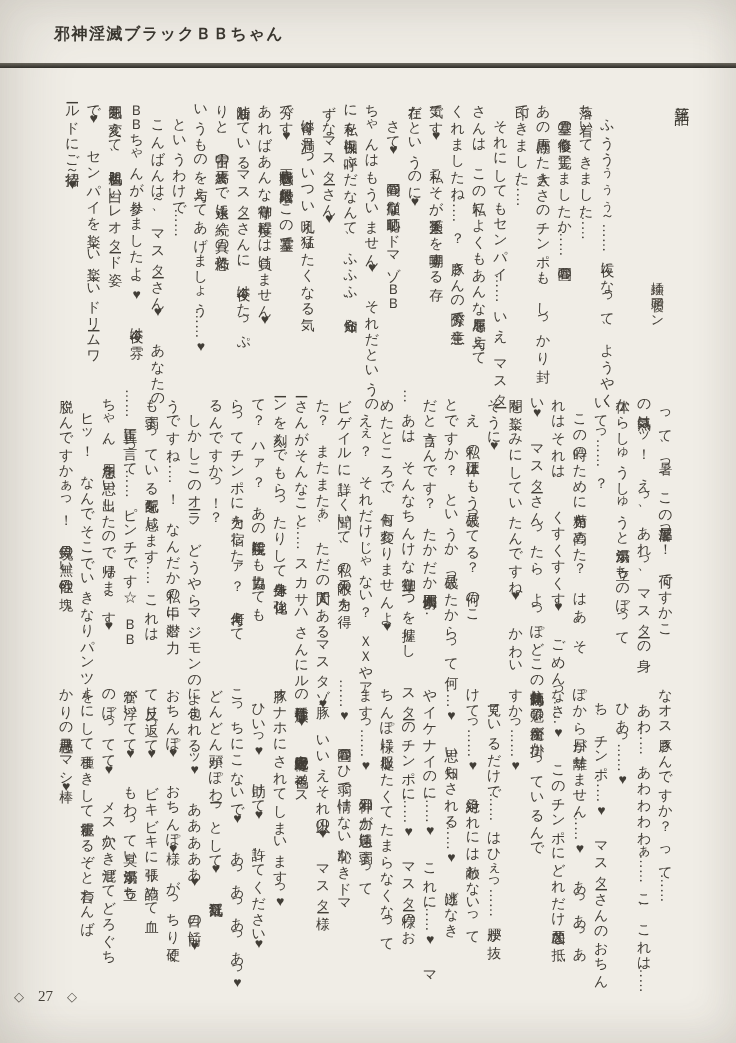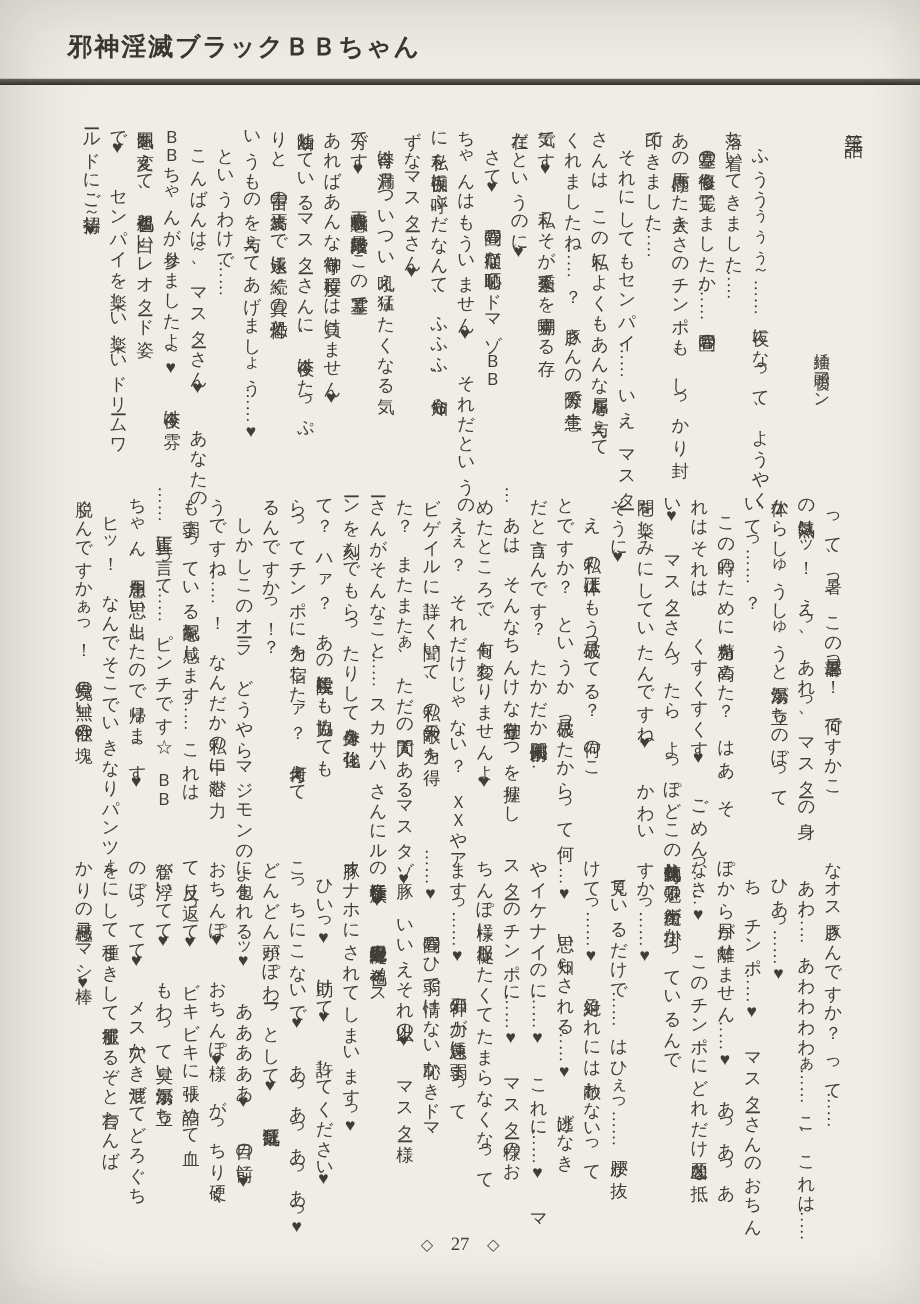--- a/index.html
+++ b/index.html
@@ -8,40 +8,40 @@
     background:#f0ede6;color:#413d36;
     font-family:"Liberation Serif","DejaVu Serif",serif;
   }
   .scan-shade{
     position:absolute;inset:0;pointer-events:none;z-index:10;
     box-shadow:inset 20px 12px 55px rgba(95,88,76,.16),
                inset -10px -10px 38px rgba(95,88,76,.10);
   }
   .page-title{
     position:absolute;left:54px;top:24px;margin:0;
-    font-size:20px;font-weight:600;letter-spacing:1.5px;color:#39362f;
+    font-size:16px;font-weight:600;letter-spacing:1.5px;color:#39362f;
   }
   .title-rule{
     position:absolute;left:0;top:63px;width:736px;height:5px;
     background:linear-gradient(#6d6a61,#2e2c27);
   }
   .vtext{
     position:absolute;
     writing-mode:vertical-rl;text-orientation:mixed;
     font-size:14px;line-height:21.4px;letter-spacing:.5px;
     white-space:nowrap;
   }
   .band p{margin:0;white-space:nowrap;}
   .chapter{top:95px;right:44px;font-size:15px;letter-spacing:2px;color:#3a372f;}
   .credit{top:272px;right:68px;font-size:13px;letter-spacing:1px;color:#4a463e;}
   .band1{top:95px;right:118px;height:308px;}
   .band2{top:389px;right:60px;height:308px;}
   .band3{top:679px;right:60px;height:318px;}
   .page-footer{
-    position:absolute;left:0;top:988px;width:736px;text-align:center;
+    position:absolute;left:0;top:988px;width:736px;text-align:left;
     font-size:15px;color:#45413a;
   }
   .page-footer .orn{margin:0 14px;font-size:13px;color:#57534b;}
 </style>
 </head>
 <body>
 
 <div class="scan-shade"></div>
 
 <h1 class="page-title">邪神淫滅ブラックＢＢちゃん</h1>

